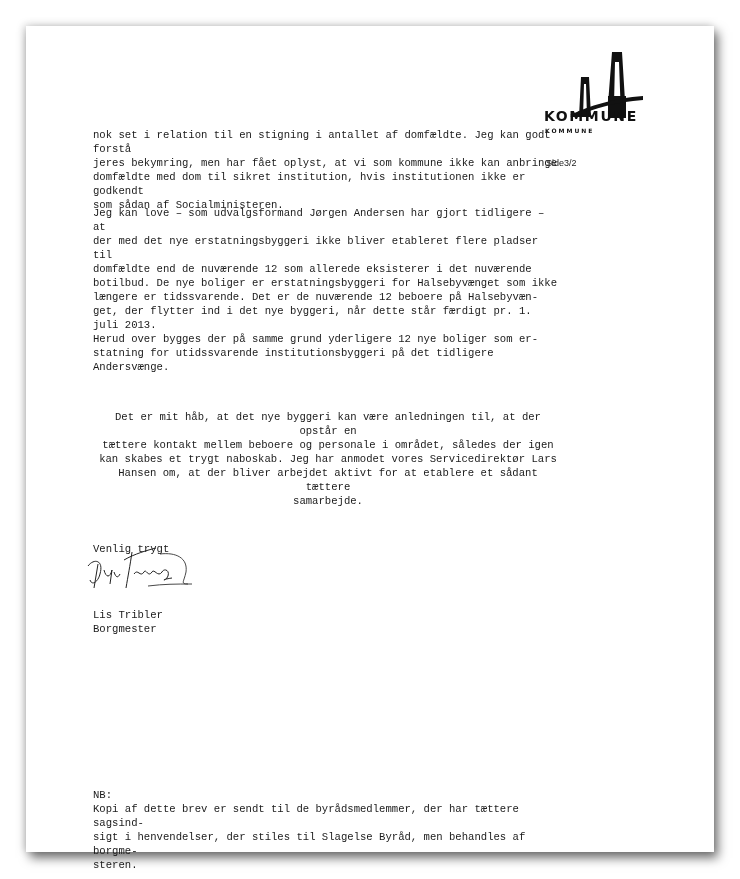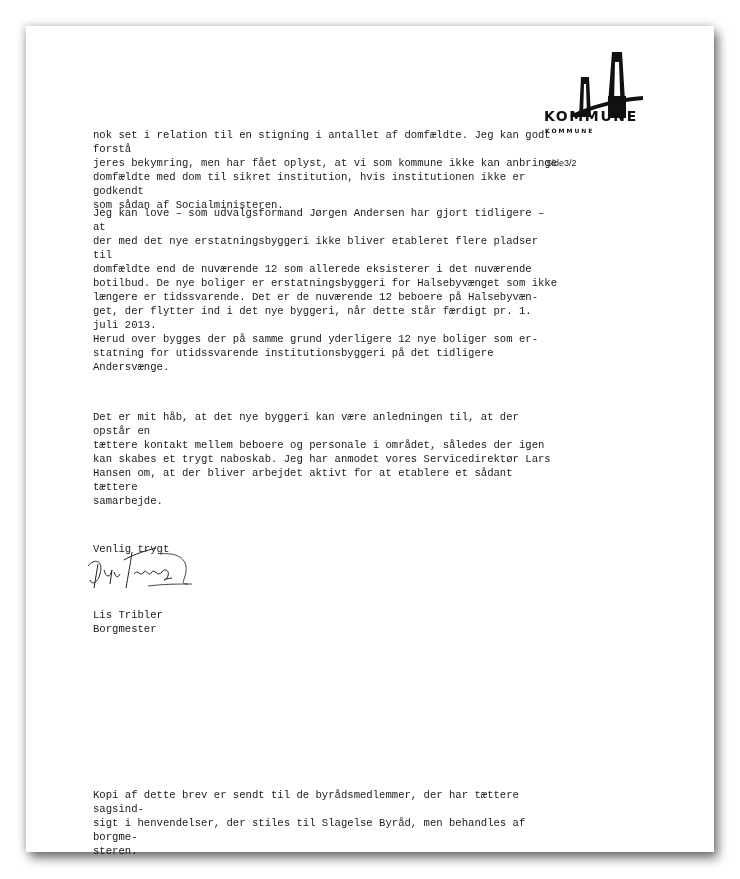--- a/index.html
+++ b/index.html
@@ -60,21 +60,21 @@
   <div class="body-text" style="top:160px;">
     <p class="para">Jeg kan love – som udvalgsformand Jørgen Andersen har gjort tidligere – at
 der med det nye erstatningsbyggeri ikke bliver etableret flere pladser til
 domfældte end de nuværende 12 som allerede eksisterer i det nuværende
 botilbud. De nye boliger er erstatningsbyggeri for Halsebyvænget som ikke
 længere er tidssvarende. Det er de nuværende 12 beboere på Halsebyvæn-
 get, der flytter ind i det nye byggeri, når dette står færdigt pr. 1. juli 2013.
 Herud over bygges der på samme grund yderligere 12 nye boliger som er-
 statning for utidssvarende institutionsbyggeri på det tidligere Andersvænge.</p>
   </div>
-  <div class="body-text" style="top:364px;">
+  <div class="body-text" style="top:364px;text-align:center;">
     <p class="para">Det er mit håb, at det nye byggeri kan være anledningen til, at der opstår en
 tættere kontakt mellem beboere og personale i området, således der igen
 kan skabes et trygt naboskab. Jeg har anmodet vores Servicedirektør Lars
 Hansen om, at der bliver arbejdet aktivt for at etablere et sådant tættere
 samarbejde.</p>
   </div>
 
   <div class="body-text" style="top:496px;">
     <p class="para">Venlig trygt</p>
   </div>
@@ -84,18 +84,19 @@
     <path d="M48 8 C46 22, 44 32, 42 44 M40 16 C50 10, 64 6, 72 4 M50 30 C54 24, 56 34, 60 28 C62 24, 64 34, 68 28 C70 24, 74 34, 78 28 C80 24, 86 26, 84 32 C82 38, 74 36, 88 34" fill="none" stroke="#222" stroke-width="1"></path>
     <path d="M76 10 C92 8, 104 14, 102 28 C100 38, 96 40, 104 40 M64 42 C80 40, 92 40, 108 40" fill="none" stroke="#333" stroke-width="0.9"></path>
   </svg>
 
   <div class="body-text" style="top:562px;">
     <div class="para">Lis Tribler</div>
     <div class="para">Borgmester</div>
   </div>
 
   <div class="body-text" style="top:742px;">
+    <div class="para">NB:</div>
     <div class="para">Kopi af dette brev er sendt til de byrådsmedlemmer, der har tættere sagsind-
 sigt i henvendelser, der stiles til Slagelse Byråd, men behandles af borgme-
 steren.</div>
   </div>
 
 </div>
 
 </body></html>

